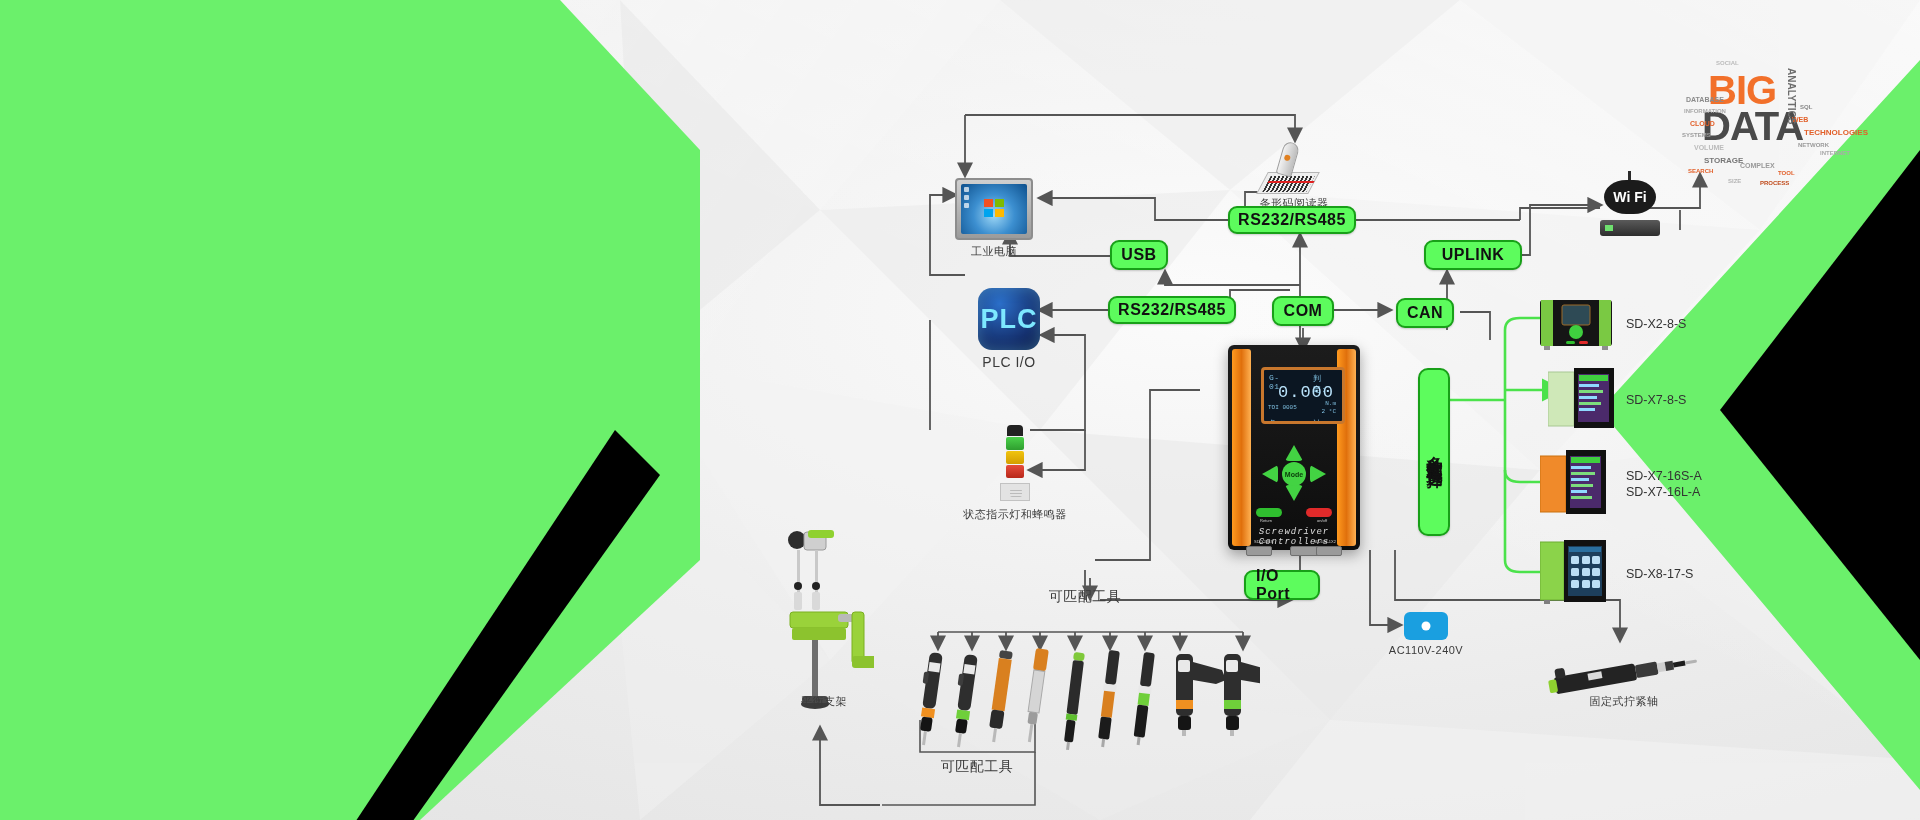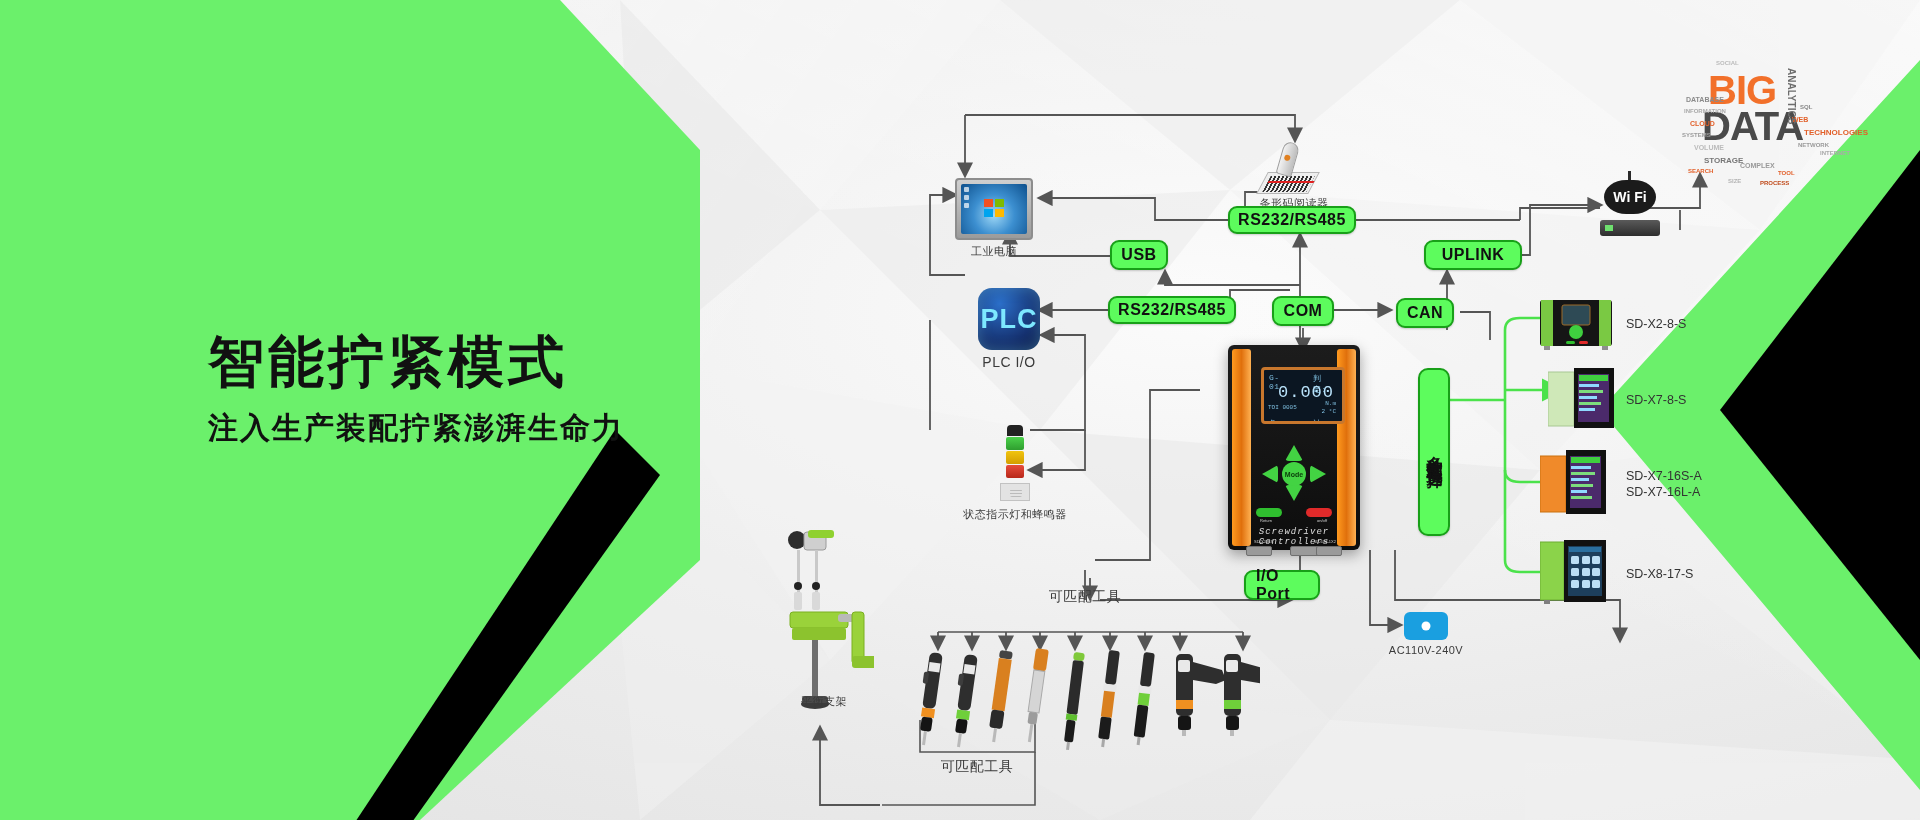--- a/index.html
+++ b/index.html
@@ -194,24 +194,20 @@
       <polygon points="1330,720 1920,760 1920,820 1250,820" fill="#f4f4f4"></polygon>
     </g>
   </svg>
 
   <div class="wedge-left"></div>
   <div class="wedge-left-black"></div>
 
   <div class="wedge-right-green"></div>
   <div class="wedge-right-black"></div>
 
-  <div class="hero">
-    <div class="hero-title">智能拧紧模式</div>
-    <div class="hero-sub">注入生产装配拧紧澎湃生命力</div>
-  </div>
 
   <div id="diagram">
 
     <svg class="lines" viewBox="0 0 1920 820">
       <defs>
         <marker id="ah" markerWidth="9" markerHeight="9" refX="7" refY="4.5" orient="auto">
           <path d="M0,0 L9,4.5 L0,9 z" fill="#555"></path>
         </marker>
         <marker id="ahg" markerWidth="9" markerHeight="9" refX="7" refY="4.5" orient="auto">
           <path d="M0,0 L9,4.5 L0,9 z" fill="#4be24b"></path>
@@ -520,20 +516,36 @@
           <rect x="52" y="28" width="8" height="8" rx="1.5"></rect>
           <rect x="31" y="40" width="8" height="8" rx="1.5"></rect>
           <rect x="42" y="40" width="8" height="8" rx="1.5"></rect>
           <rect x="52" y="40" width="8" height="8" rx="1.5"></rect>
         </g>
         <rect x="4" y="60" width="6" height="4" fill="#7f7f7f"></rect>
       </svg>
       <div class="thumb-lbl" style="left:86px; top:26px;">SD-X8-17-S</div>
     </div>
 
+    <div class="node" style="left:1540px; top:648px;">
+      <svg width="160" height="46" viewBox="0 0 160 46">
+        <g transform="rotate(-10 80 26)">
+          <rect x="14" y="18" width="82" height="17" rx="3" fill="#232323"></rect>
+          <rect x="96" y="20" width="22" height="13" rx="2" fill="#3a3a3a"></rect>
+          <rect x="118" y="22" width="8" height="9" fill="#cfcfcf"></rect>
+          <rect x="126" y="22" width="8" height="9" fill="#3a3a3a"></rect>
+          <rect x="134" y="24" width="12" height="5" fill="#1c1c1c"></rect>
+          <rect x="146" y="25" width="12" height="3" rx="1.5" fill="#b3b3b3"></rect>
+          <rect x="8" y="20" width="8" height="13" rx="2" fill="#8fd130"></rect>
+          <rect x="16" y="10" width="10" height="10" rx="3" fill="#2b2b2b"></rect>
+          <rect x="48" y="20" width="14" height="7" fill="#dcdcdc"></rect>
+        </g>
+      </svg>
+      <div class="cap" style="left:20px; top:46px; width:128px;">固定式拧紧轴</div>
+    </div>
 
     <div class="cap" style="left:1020px; top:588px; width:130px; font-size:14px;">可匹配工具</div>
     <div class="cap" style="left:910px; top:758px; width:134px; font-size:14px;">可匹配工具</div>
 
     <div class="node" style="left:900px; top:648px;">
       <svg width="360" height="120" viewBox="0 0 360 120">
 
         <g transform="translate(30,4) rotate(8)">
           <rect x="0" y="0" width="13" height="56" rx="5" fill="#2e2e2e"></rect>
           <rect x="0" y="56" width="13" height="9" fill="#f09020"></rect>

